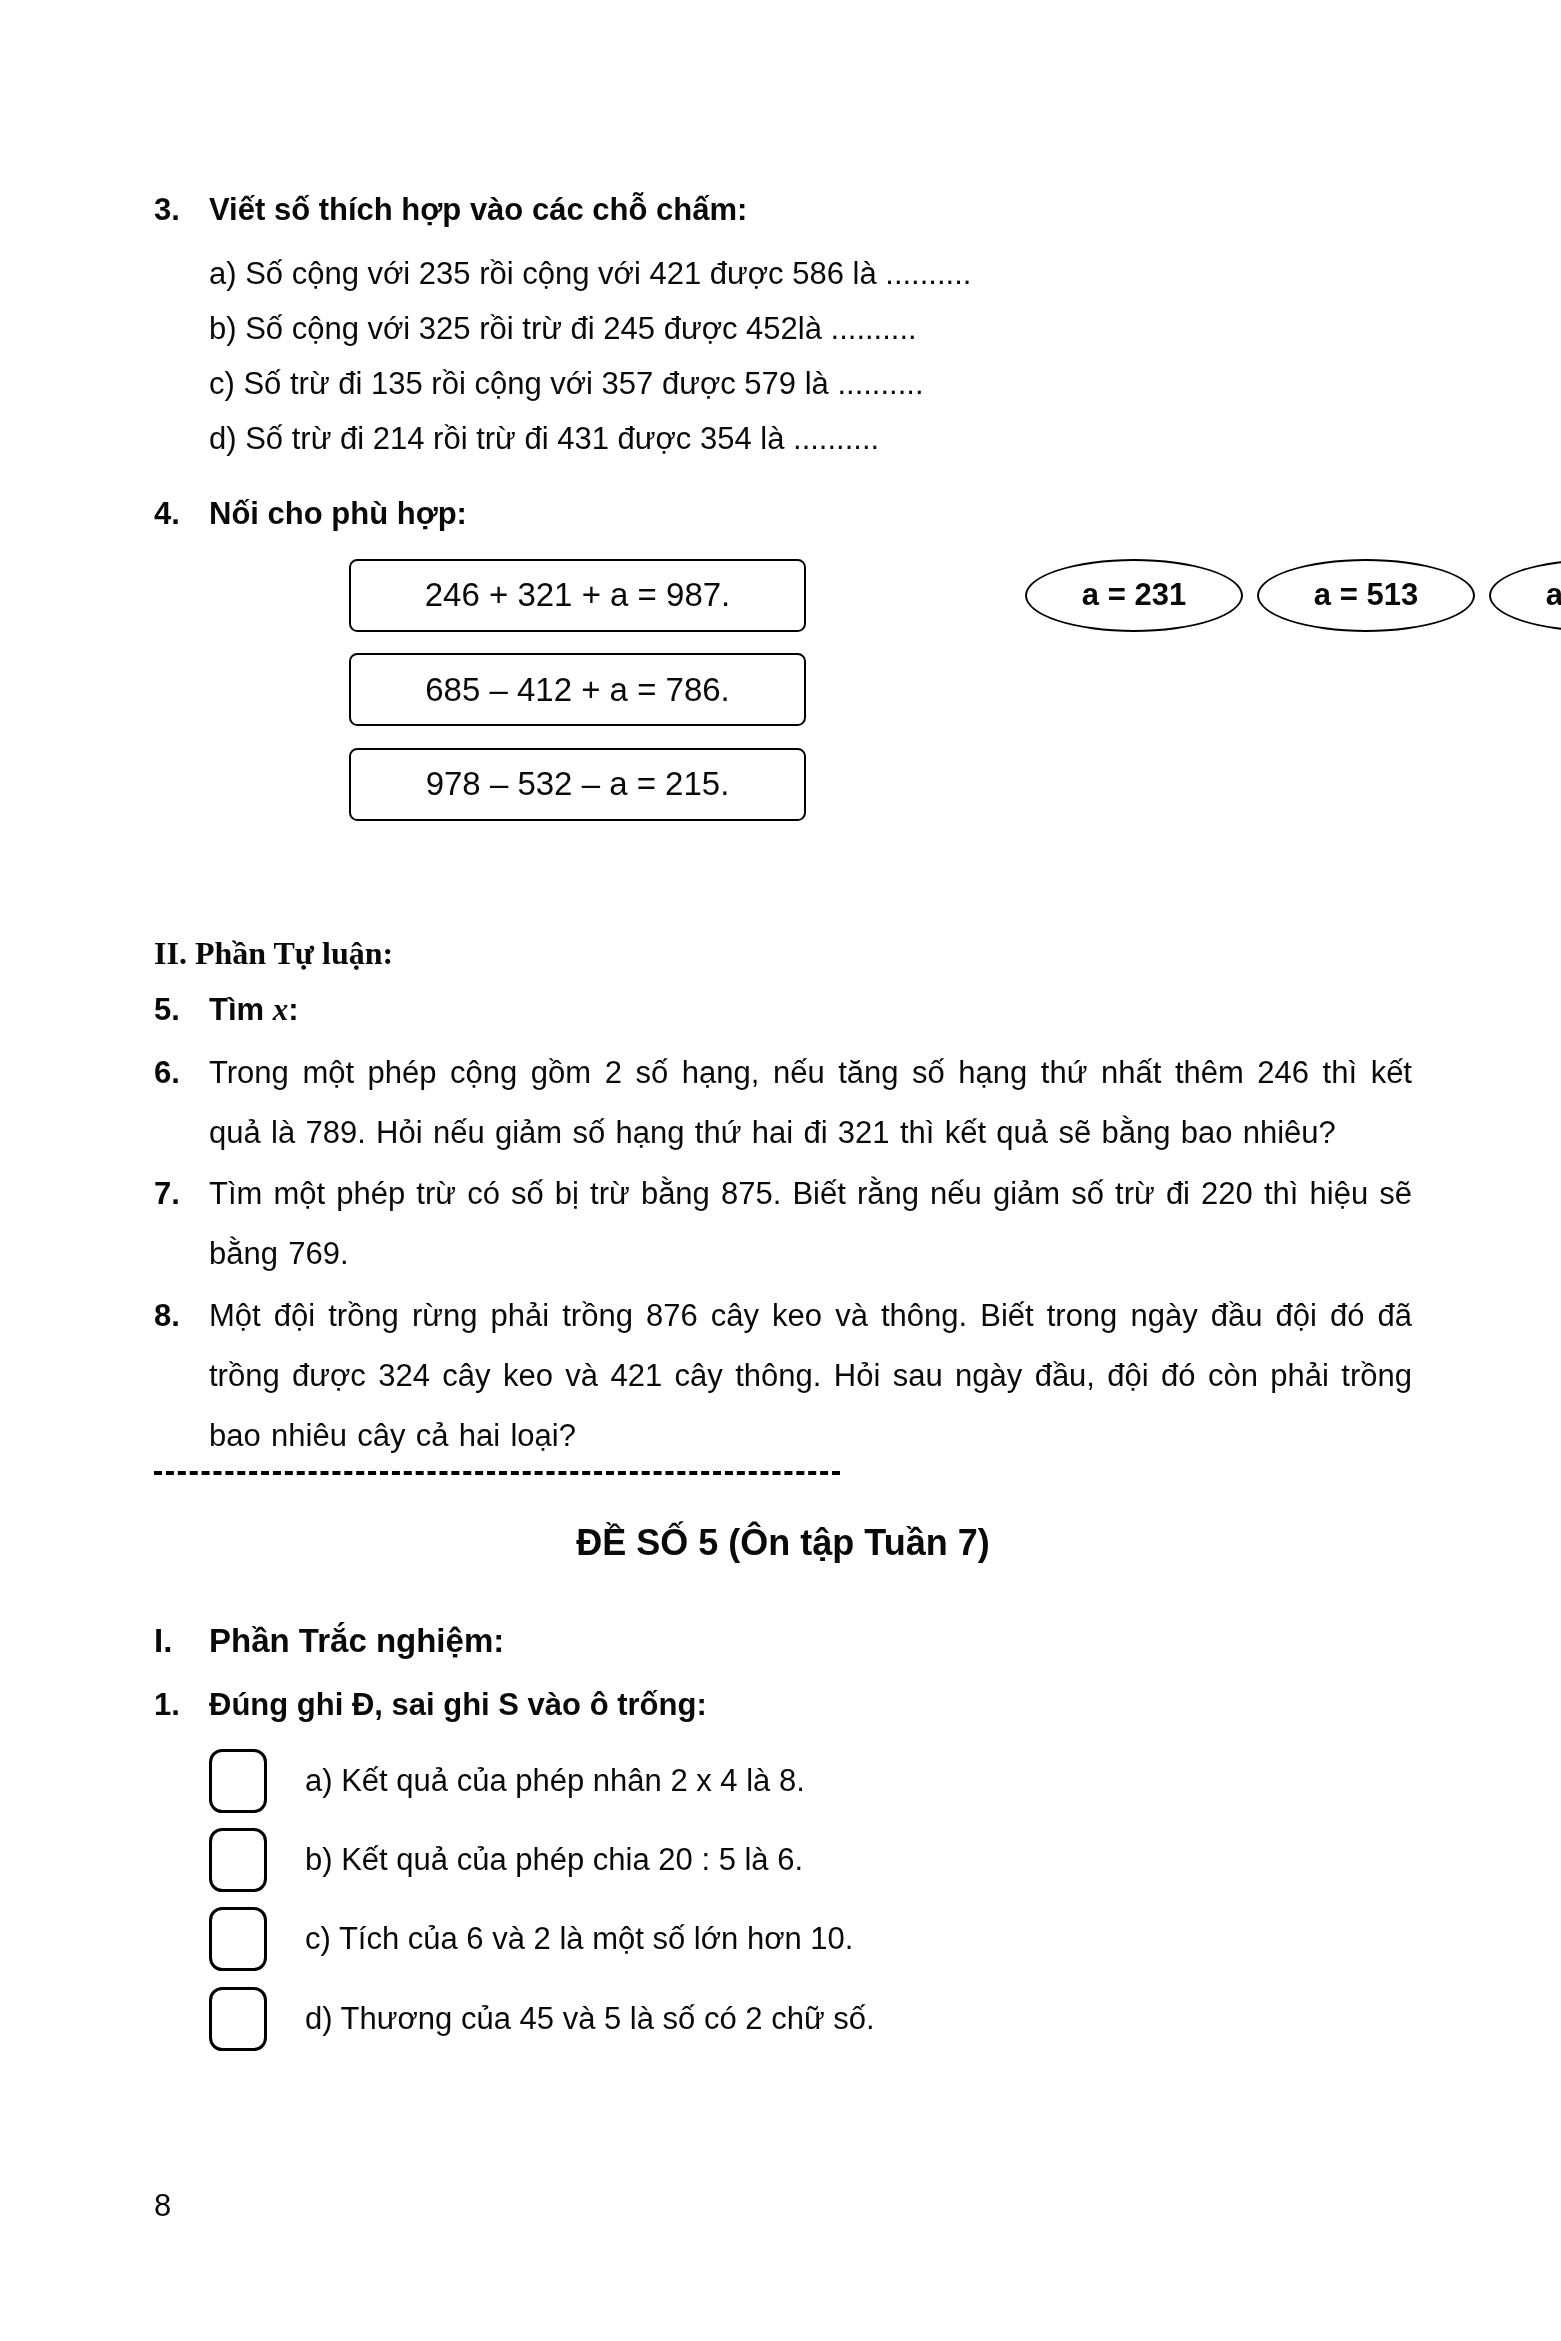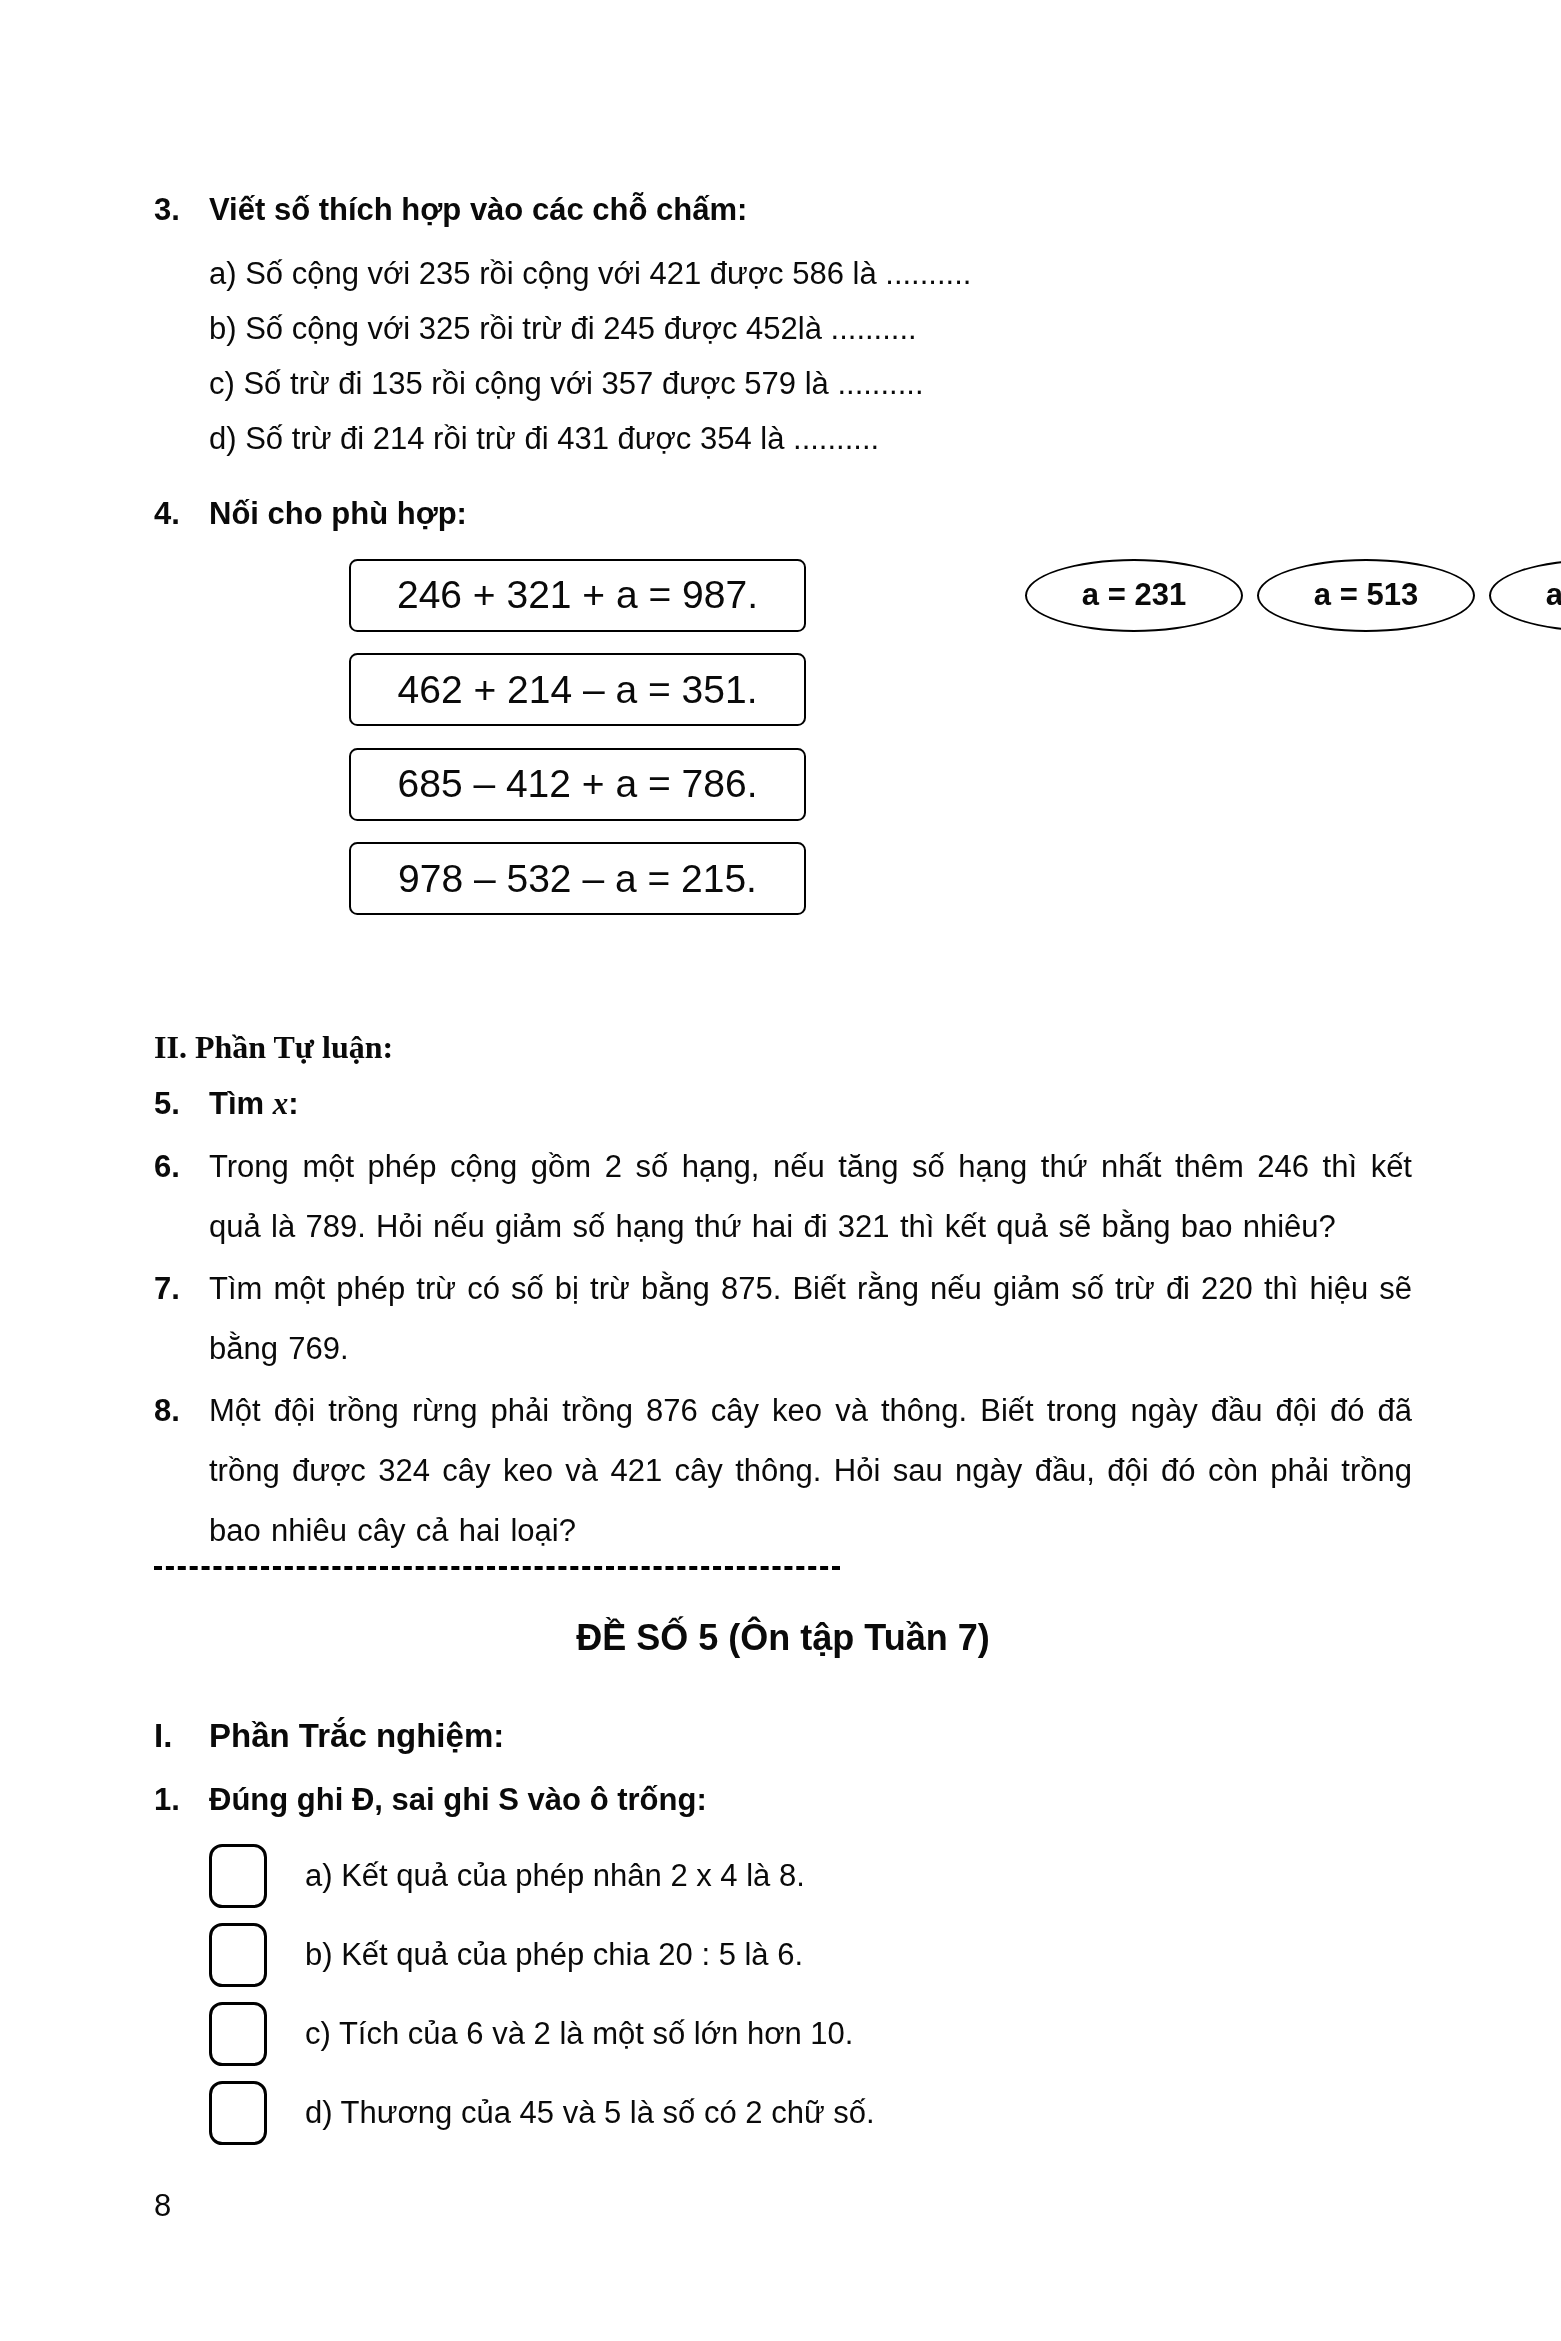--- a/index.html
+++ b/index.html
@@ -18,21 +18,21 @@
   .h-num { width:55px; flex-shrink:0; }
   .s3-items { margin-top:13.2px; margin-left:55px; }
   .s3-items .item { line-height:55px; }
   .h4 { margin-top:25px; }
   .match { display:flex; margin-top:21.5px; }
   .eq-col { margin-left:195px; display:flex; flex-direction:column; gap:21.5px; }
   .eq-box {
     width:457px; height:73px;
     border:2.5px solid #000; border-radius:8.3px;
     display:flex; align-items:center; justify-content:center;
-    font-size:39px; background:#fff;
+    font-size:33px; background:#fff;
   }
   .ans-col { margin-left:219px; display:flex; flex-direction:row; gap:14px; }
   .ans-ellipse {
     width:218px; height:73px;
     border:2.5px solid #000; border-radius:50%;
     display:flex; align-items:center; justify-content:center;
     font-weight:700; font-size:31px; background:#fff;
   }
   .hII { margin-top:108px; font-family:"Liberation Serif","DejaVu Serif",serif; font-weight:700; font-size:32px; line-height:48px; }
   .h5 { margin-top:10px; }
@@ -69,21 +69,20 @@
     <div class="item">d) Số trừ đi 214 rồi trừ đi 431 được 354 là ..........</div>
   </div>
 
   <div class="h-row h4">
     <span class="h-num">4.</span>
     <span>Nối cho phù hợp:</span>
   </div>
   <div class="match">
     <div class="eq-col">
       <div class="eq-box">246 + 321 + a = 987.</div>
-      <div class="eq-box">462 + 214 – a = 351.</div>
       <div class="eq-box">685 – 412 + a = 786.</div>
       <div class="eq-box">978 – 532 – a = 215.</div>
     </div>
     <div class="ans-col">
       <div class="ans-ellipse">a = 231</div>
       <div class="ans-ellipse">a = 513</div>
       <div class="ans-ellipse">a = 420</div>
       <div class="ans-ellipse">a = 325</div>
     </div>
   </div>

